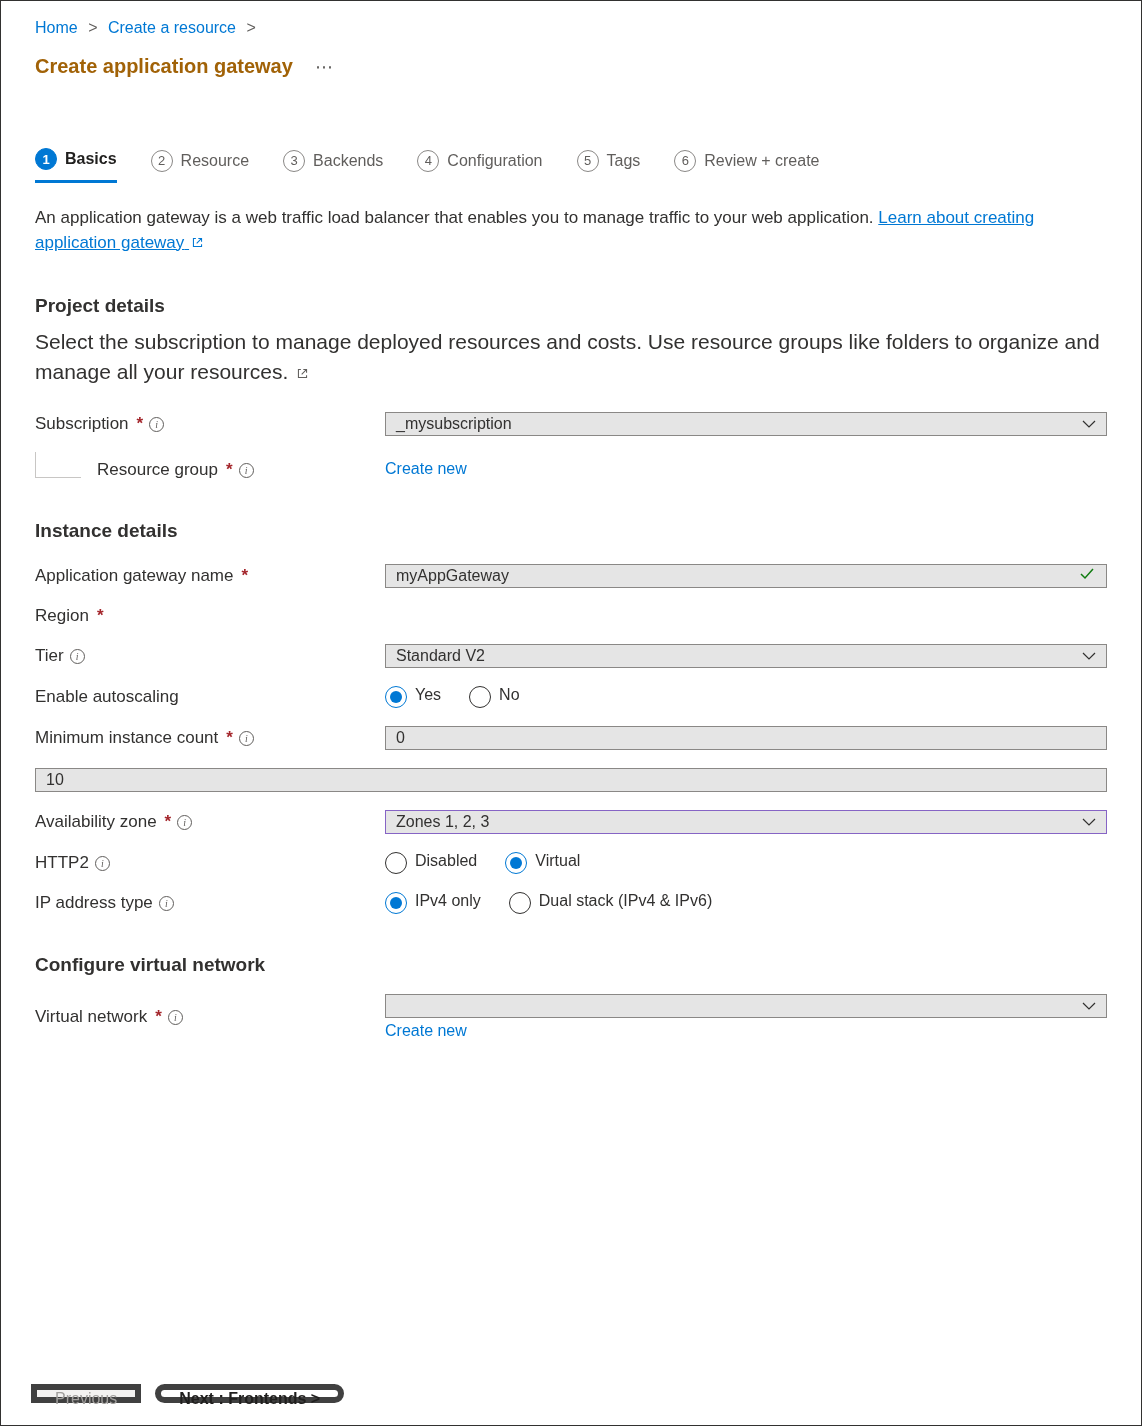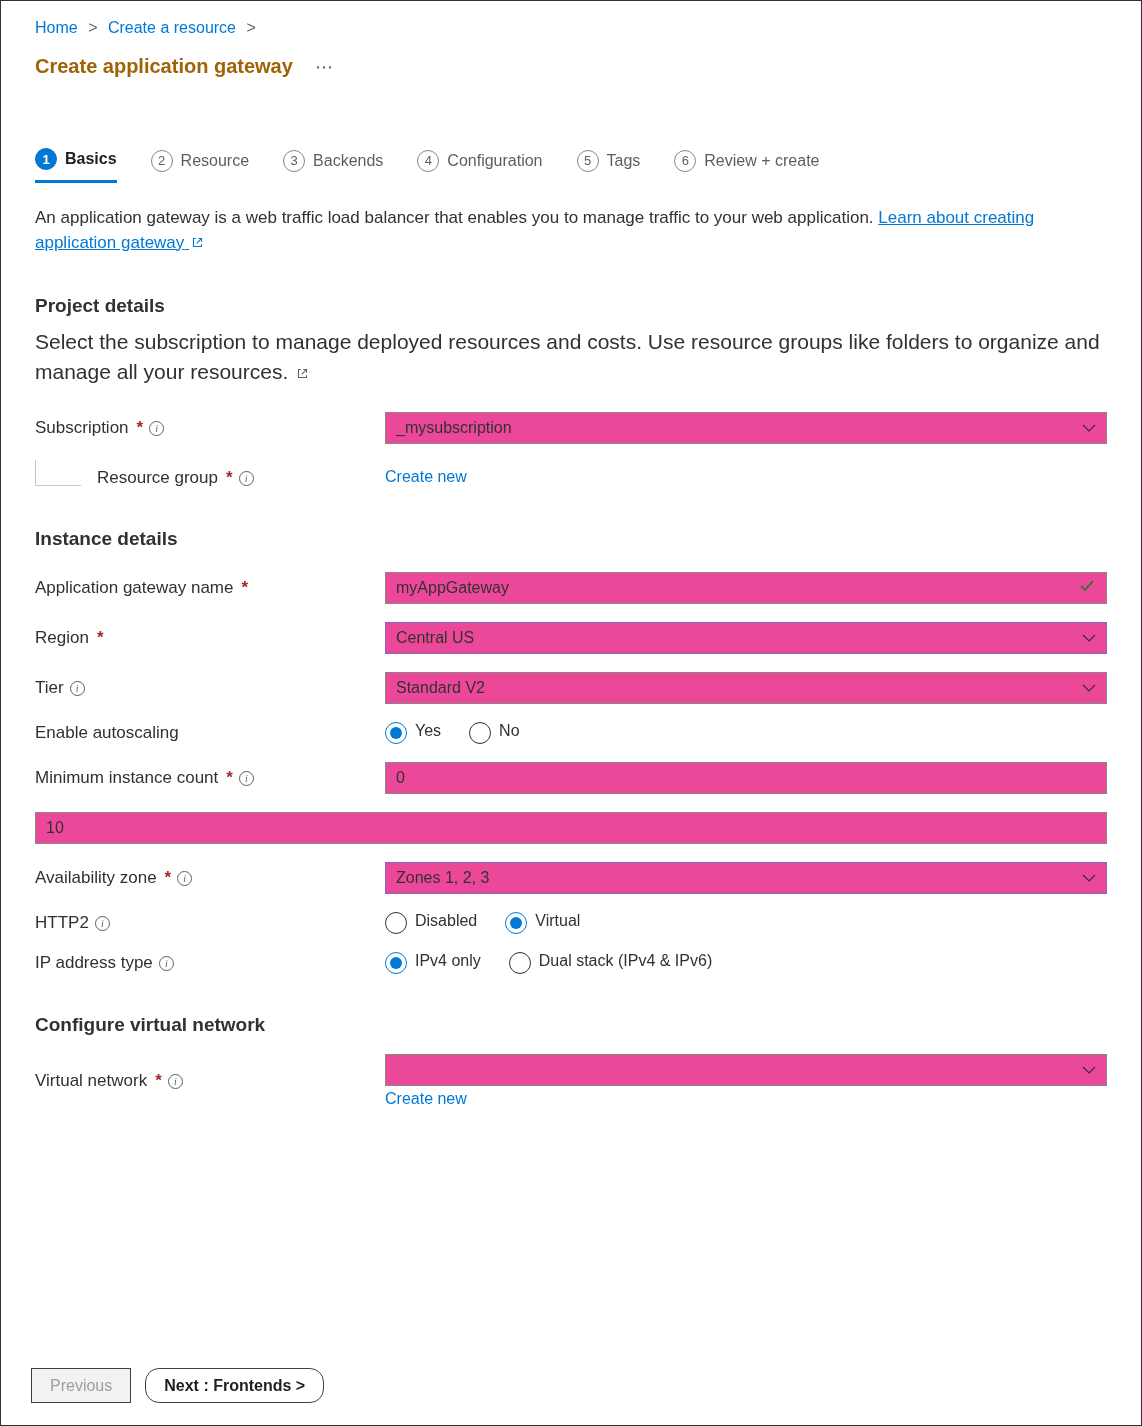--- a/index.html
+++ b/index.html
@@ -19,37 +19,37 @@
     .learn-link { text-decoration: underline; }
     .ext-icon { display:inline-block; width:13px; height:13px; vertical-align: -1px; margin-left:2px; }
     .ext-icon svg { display:block; }
     .section-heading { font-size: 19px; font-weight: 600; margin-top: 40px; }
     .section-desc { margin-top: 10px; font-size: 21px; line-height:1.4; }
     .form-row { display: flex; align-items: center; margin-top: 18px; }
     .label-col { width: 350px; display: flex; align-items: center; gap: 6px; font-size: 17px; }
     .label-col .req { color: #a4262c; font-weight: bold; margin-left: 2px; }
     .info-icon { width: 15px; height: 15px; border: 1px solid #605e5c; border-radius: 50%; display: inline-flex; align-items: center; justify-content: center; font-size: 10px; color: #605e5c; font-style: italic; font-family: Georgia, serif; cursor: default; }
     .input-col { flex: 1; position: relative; }
-    .azure-dropdown, .azure-input { width: 100%; height: 32px; border: 1px solid #8a8886; padding: 0 30px 0 10px; font-size: 16px; color: #323130; background: #ec4899; position: relative; }
+    .azure-dropdown, .azure-input { width: 100%; height: 24px; border: 1px solid #8a8886; padding: 0 30px 0 10px; font-size: 16px; color: #323130; background: #e5e5e5; position: relative; }
     .azure-dropdown { cursor: pointer; display:flex; align-items:center; }
     .azure-dropdown.purple { border-color: #8664c5; }
     .chevron-down { position: absolute; right: 10px; top: 50%; transform: translateY(-50%); pointer-events: none; }
     .chevron-down svg { display:block; }
     .check-icon { position: absolute; right: 12px; top: 50%; transform: translateY(-50%); color: #107c10; }
     .sub-link { color: #0078d4; font-size: 16px; margin-top: 4px; display: inline-block; }
     .indent-connector { width: 46px; height: 26px; border-left: 1px solid #c8c6c4; border-bottom: 1px solid #c8c6c4; margin-right: 10px; align-self: flex-start; margin-top: -2px; }
     .resource-group-row .label-col { padding-left: 0; }
     .radio-group { display: flex; gap: 28px; align-items: center; }
     .radio { display:flex; align-items:flex-start; gap:8px; cursor:pointer; }
     .radio .r-outer { width:22px; height:22px; border:1px solid #323130; border-radius:50%; display:flex; align-items:center; justify-content:center; }
     .radio.selected .r-outer { border-color:#0078d4; }
     .radio .r-inner { width:12px; height:12px; border-radius:50%; background: transparent; }
     .radio.selected .r-inner { background:#0078d4; }
     .footer-buttons { position: absolute; left: 30px; bottom: 22px; display:flex; gap:14px; }
-    .btn { height: 35px; padding: 0 18px; font-size: 16px; border: 1px solid #404040; background:#fff; cursor:pointer; }
+    .btn { height: 19px; padding: 0 18px; font-size: 16px; border: 6px solid #404040; background:#fff; cursor:pointer; }
     .btn.disabled { background:#f3f2f1; color:#a19f9d; cursor: default; }
     .btn.next { font-weight: 600; color:#201f1e;border-radius:14px; }
   </style>
 </head>
 <body>
 
 <div class="breadcrumb">
   <a href="#">Home</a>
   <span class="chev">&gt;</span>
   <a href="#">Create a resource</a>
@@ -157,30 +157,20 @@
         </svg>
     </span>
   </div>
 </div>
 
 <div class="form-row">
   <div class="label-col">
     <span>Region</span>
     <span class="req">*</span>
   </div>
-  <div class="input-col">
-    <div class="azure-dropdown purple">
-      <span>Central US</span>
-      <span class="chevron-down">
-          <svg width="14" height="8">
-            <path d="M1 1l6 6 6-6" fill="none" stroke="#323130" stroke-width="1.2"></path>
-          </svg>
-        </span>
-    </div>
-  </div>
 </div>
 
 <div class="form-row">
   <div class="label-col">
     <span>Tier</span>
     <span class="info-icon">i</span>
   </div>
   <div class="input-col">
     <div class="azure-dropdown">
       <span>Standard V2</span>

